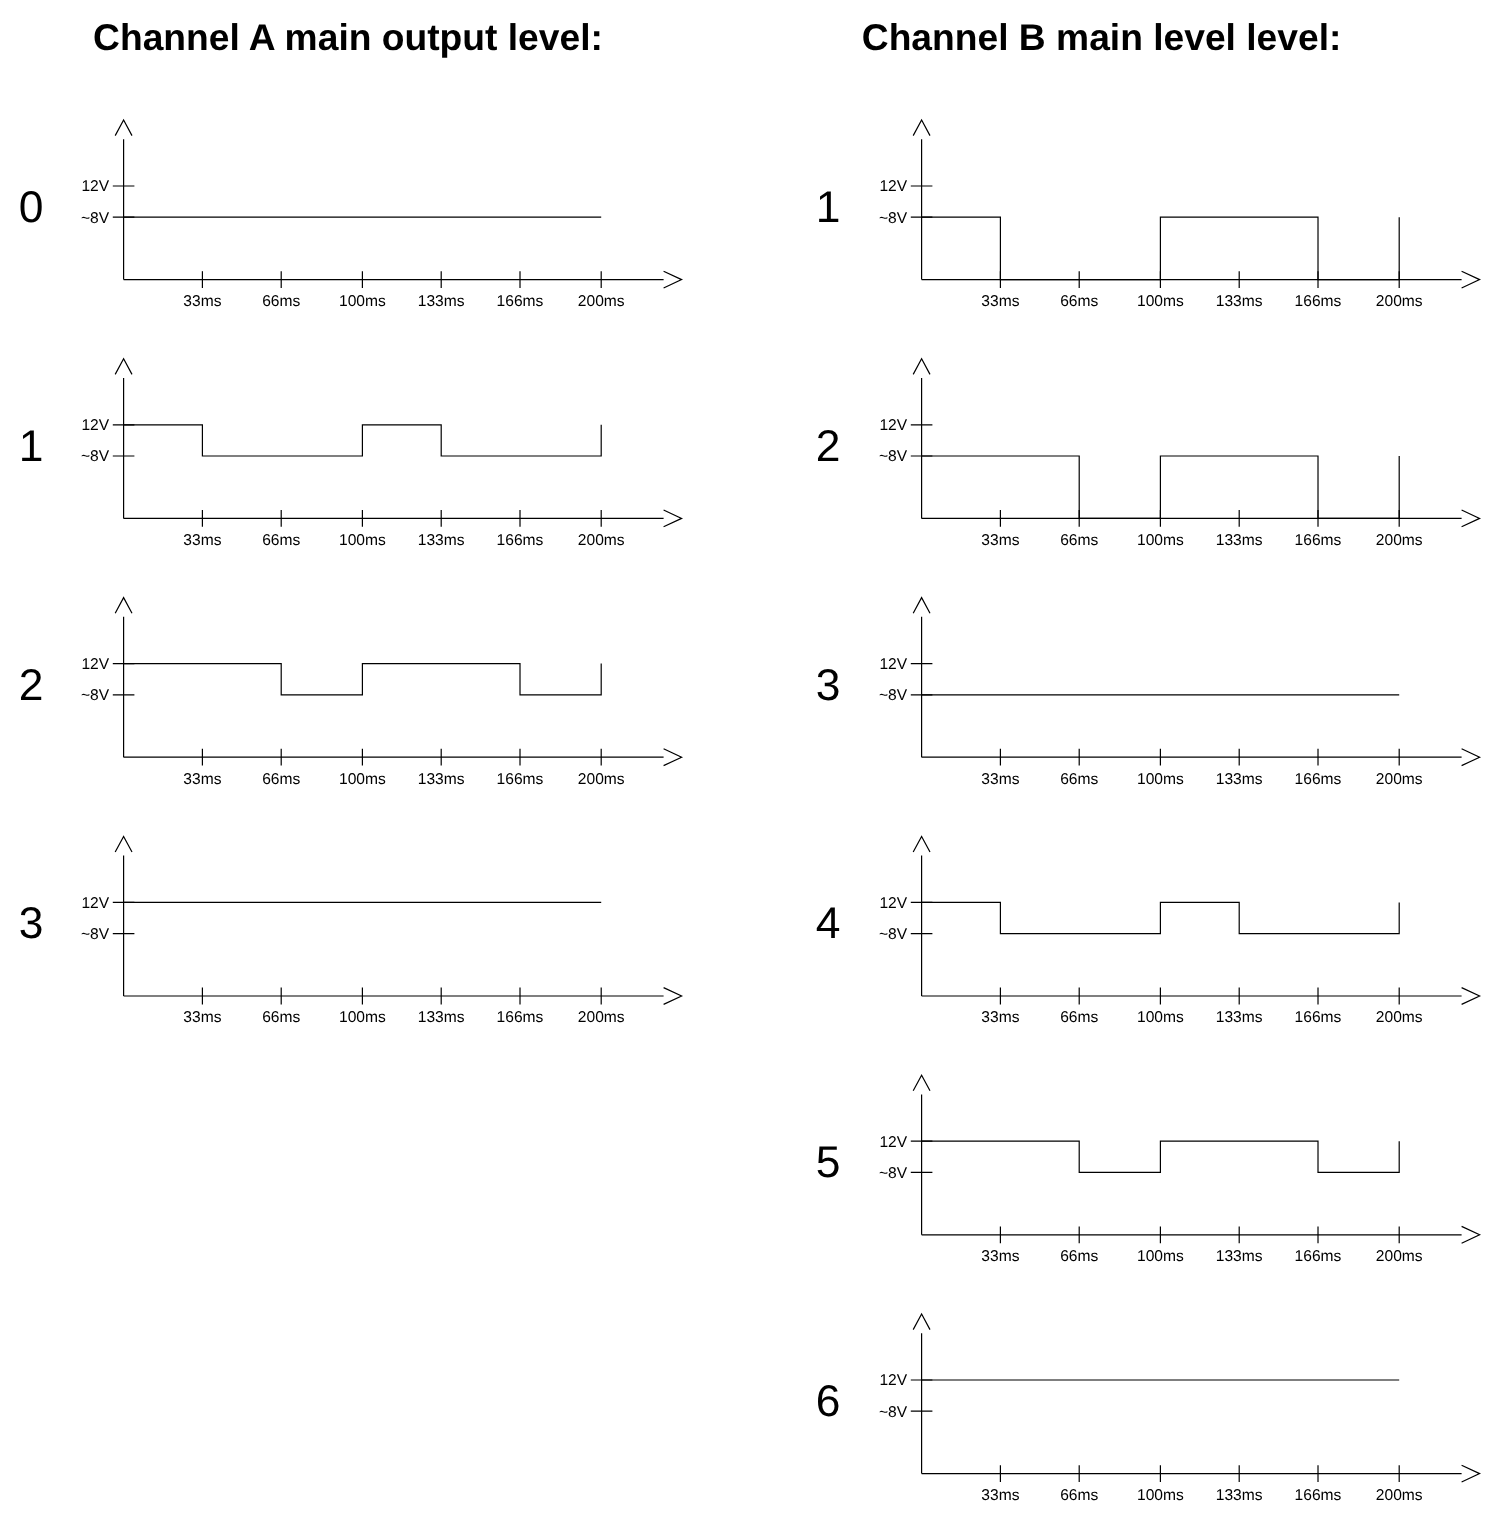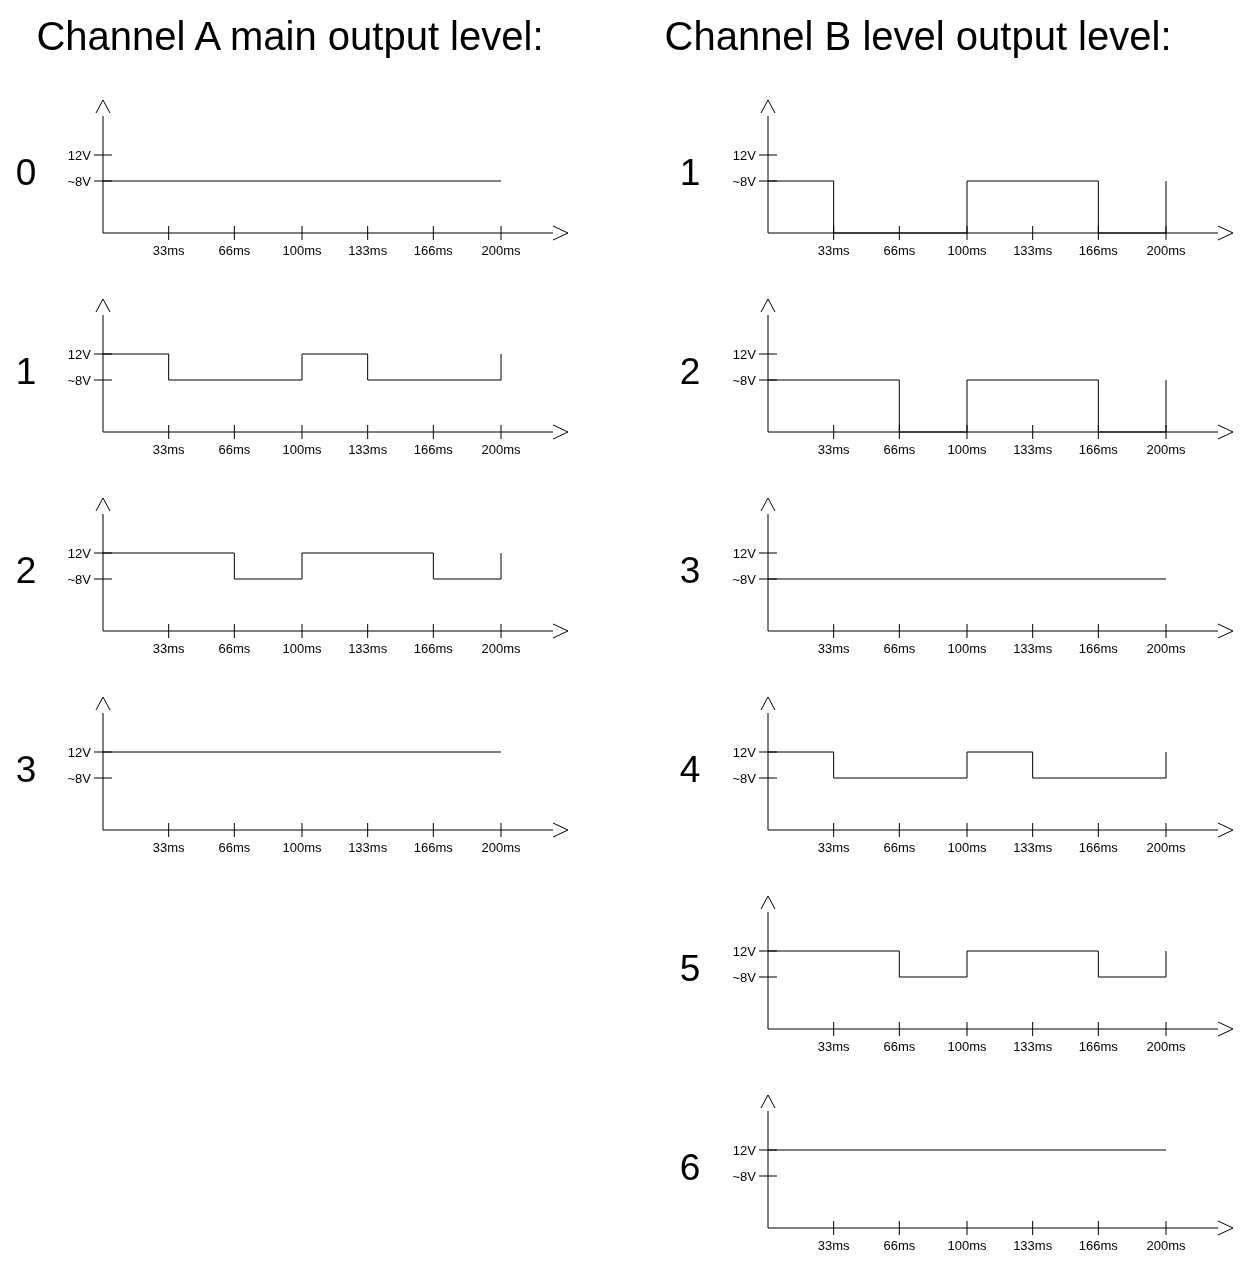--- a/index.html
+++ b/index.html
@@ -6,21 +6,21 @@
   body{
     width:1256px;height:1270px;position:relative;overflow:hidden;
     background:#ffffff;color:#000;
     font-family:"Liberation Sans", sans-serif;
   }
   .column{position:absolute;top:0;width:628px;height:1270px}
   #col-a{left:0}
   #col-b{left:628px}
   .chart-title{
     position:absolute;top:14px;left:0;width:580px;margin:0;
-    text-align:center;font-size:40px;font-weight:400;color:#000;
+    text-align:center;font-size:31px;font-weight:700;color:#000;
   }
   .plot-row{position:absolute;left:0;width:628px;height:199px}
   .plot-num{
     position:absolute;top:56px;width:40px;text-align:center;
     font-size:37px;line-height:37px;color:#000;
   }
   .plot-row svg{position:absolute;left:0;top:0}
   svg line, svg polyline{stroke:#000;stroke-width:1;fill:none}
   svg text{fill:#000;font-family:"Liberation Sans", sans-serif}
 </style>
@@ -131,21 +131,21 @@
           <text x="433.34" y="157" text-anchor="middle" font-size="13">166ms</text>
           <line x1="501" y1="128" x2="501" y2="142"></line>
           <text x="501" y="157" text-anchor="middle" font-size="13">200ms</text>
           <polyline points="103,57 501,57"></polyline>
         </svg>
       </div>
     </div>
 </div>
 
 <div id="col-b" class="column">
-  <h1 class="chart-title">Channel B level output level:</h1>
+  <h1 class="chart-title">Channel B main level level:</h1>
   <div id="plots-b">
       <div class="plot-row" style="top: 98px;">
         <div class="plot-num" style="left: 42px;">1</div>
         <svg width="628" height="172">
           <line x1="140" y1="18" x2="140" y2="135"></line>
           <polyline points="133,15 140,2 147,15"></polyline>
           <line x1="140" y1="135" x2="590" y2="135"></line>
           <polyline points="590,128 605,135 590,142"></polyline>
           <line x1="131" y1="57" x2="149" y2="57"></line>
           <text x="128" y="61.5" text-anchor="end" font-size="13">12V</text>

